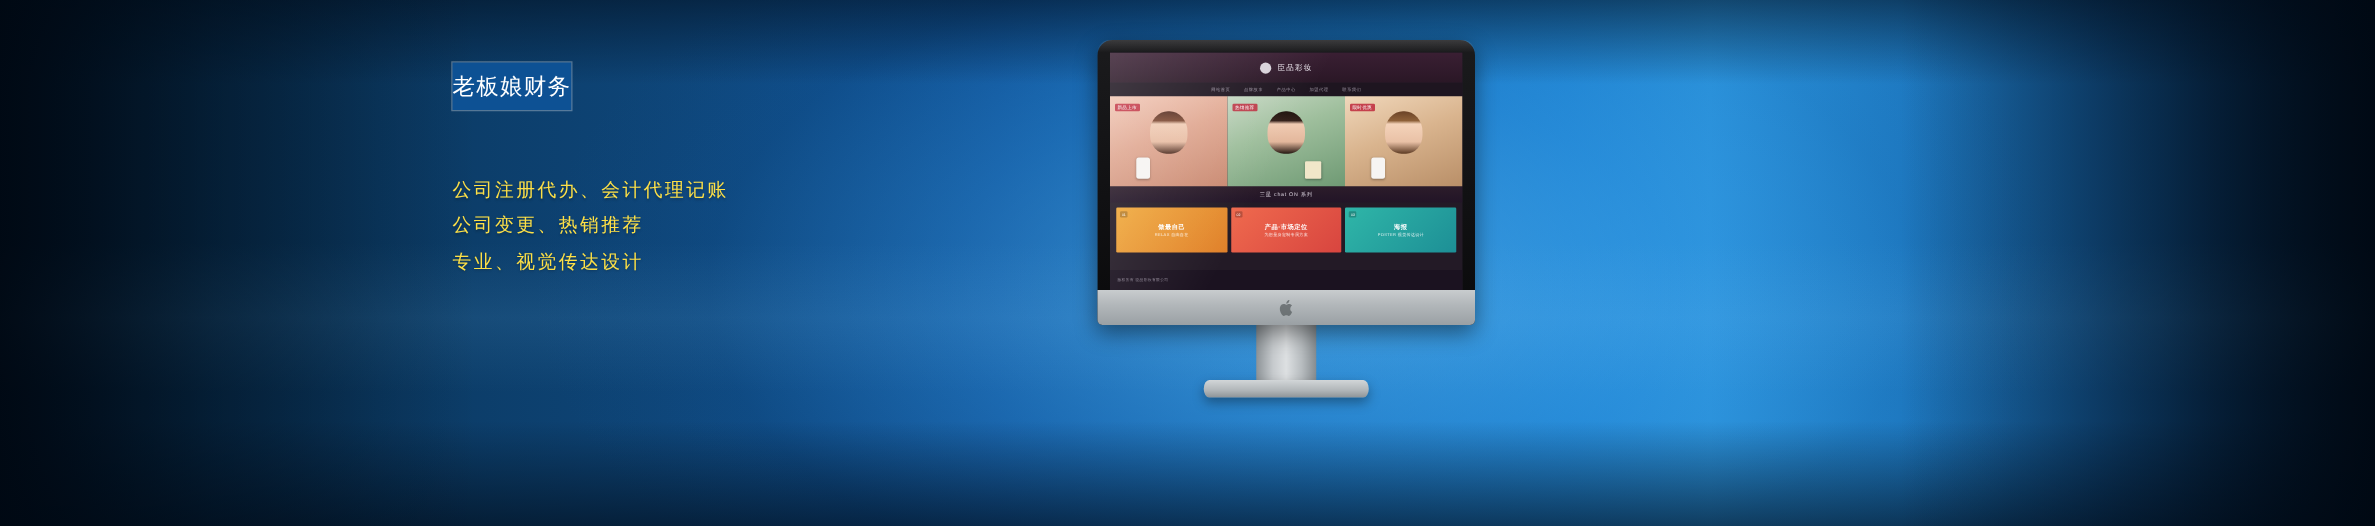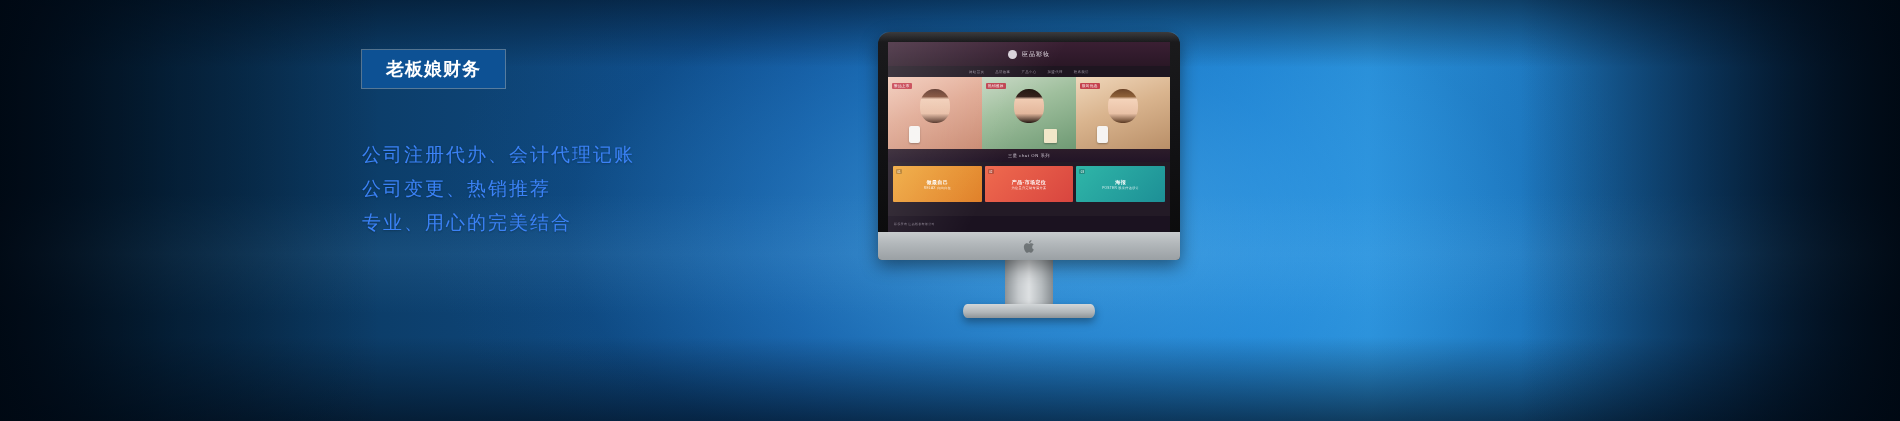--- a/index.html
+++ b/index.html
@@ -44,42 +44,42 @@
   
   .headline-row {
     position:absolute; left:362px; top:50px;
     display:flex; align-items:stretch;
     height:38px;
     box-shadow:0 0 0 1px rgba(255,255,255,0.30);
   }
   .headline-brand {
     background:#0d5194;
     color:#ffffff;
-    font-size:18px; font-weight:bold;
+    font-size:18px; font-weight:normal;
     letter-spacing:1px;
     display:flex; align-items:center;
-    padding:0 24px;
+    padding:0 0;
   }
   .headline-slogan {
     background:#ffffff;
     color:#0e4f8f;
     font-size:20px; font-weight:bold;
     letter-spacing:1.5px;
     display:flex; align-items:center;
     padding:0 22px;
   }
 
   .desc-list {
     position:absolute; left:362px; top:142px;
     display:flex; flex-direction:column;
     gap:7px;
   }
   .desc-line {
-    color:#3b82f6;
-    font-size:19px;
+    color:#fde047;
+    font-size:15px;
     letter-spacing:2px;
     line-height:1.42;
     text-shadow:0 1px 2px rgba(0,0,0,0.25);
     white-space:nowrap;
   }
 
   
   .imac { position:absolute; left:878px; top:32px; width:302px; }
 
   .imac-body {
@@ -229,21 +229,21 @@
   <div class="bg-streak"></div>
   <div class="bg-vignette"></div>
 
   <div class="headline-row">
     <div class="headline-brand">老板娘财务</div>
   </div>
 
   <div class="desc-list">
     <div class="desc-line">公司注册代办、会计代理记账</div>
     <div class="desc-line">公司变更、热销推荐</div>
-    <div class="desc-line">专业、用心的完美结合</div>
+    <div class="desc-line">专业、视觉传达设计</div>
   </div>
 
   <div class="imac">
     <div class="imac-body">
       <div class="imac-bezel-sheen"></div>
 
       <div class="screen">
 
         <div class="site-top">
           <span class="site-logo-dot"></span>

